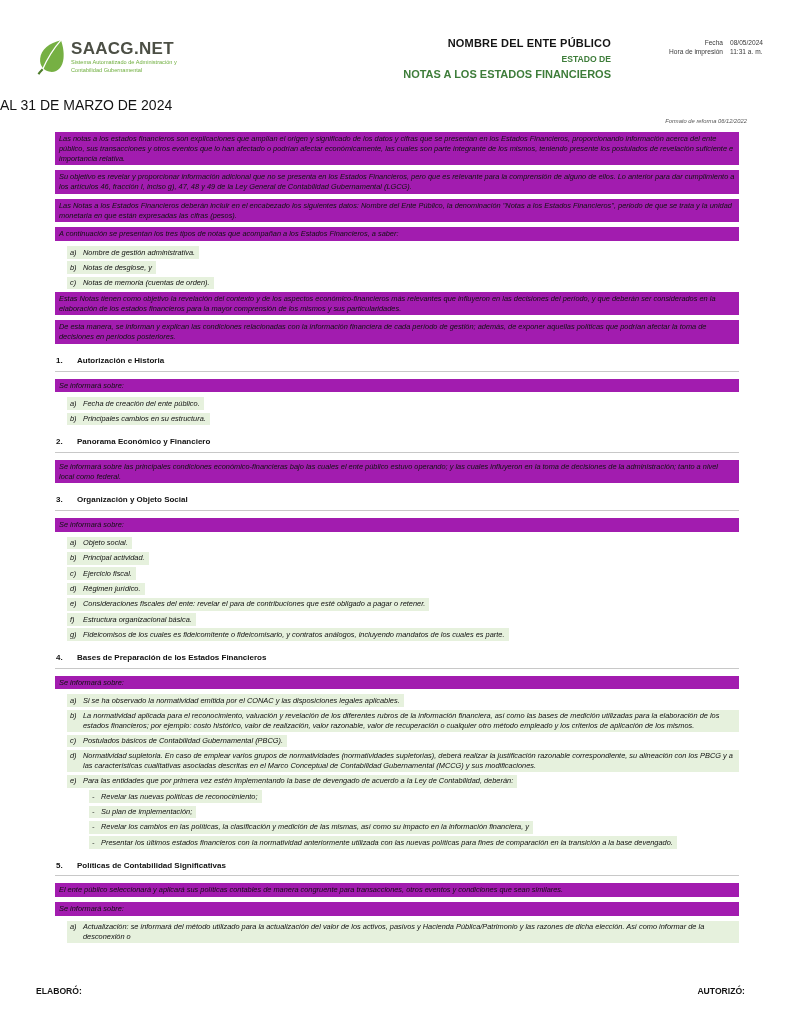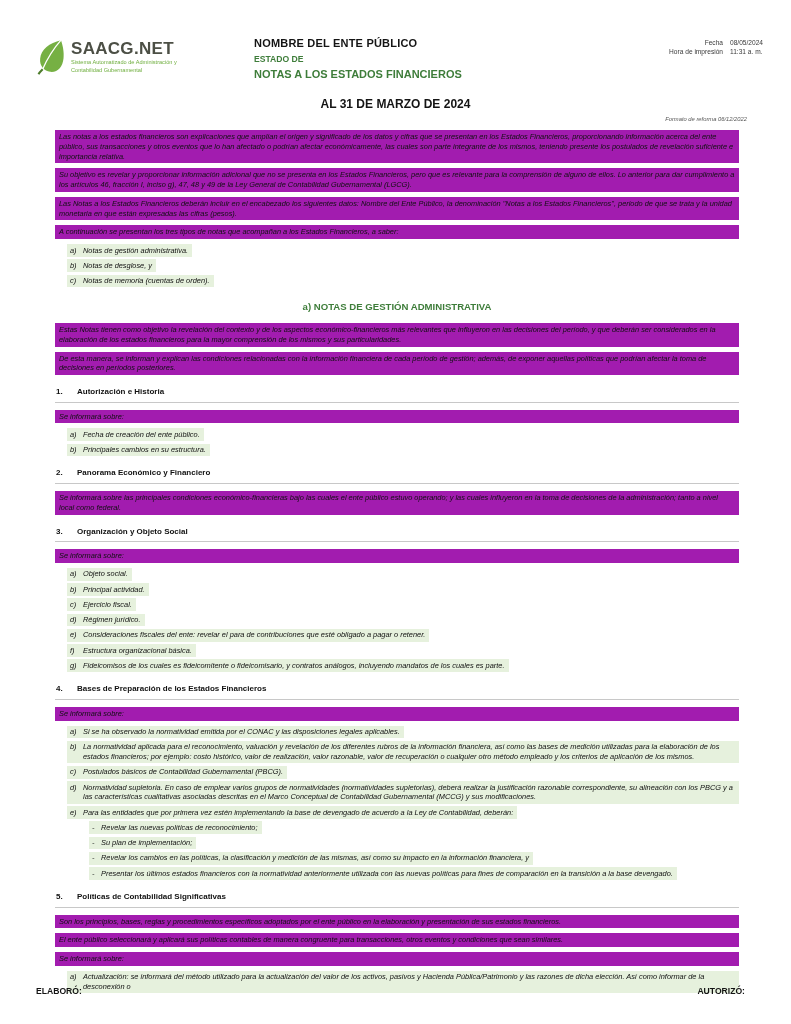--- a/index.html
+++ b/index.html
@@ -6,28 +6,28 @@
   html,body{background:#fff}
   body{font-family:"Liberation Sans",sans-serif;color:#141414}
   .page{width:791px;height:1024px;position:relative;background:#fff;overflow:hidden;margin:12px auto}
 
   .doc-header{display:flex;align-items:flex-start;padding:25px 28px 0 36px}
   .logo{display:flex;gap:5px;width:218px;flex:none}
   .logo-text{padding-top:3px}
   .logo-title{font-size:17px;font-weight:700;color:#4c4f45;letter-spacing:.3px;line-height:1}
   .logo-sub{font-size:5.6px;color:#6fae3e;margin-top:2px;line-height:1.25}
   .logo-sub + .logo-sub{margin-top:1px}
-  .title-block{flex:1;text-align:left}
+  .title-block{flex:1;text-align:right}
   .entity-name{font-size:11px;font-weight:700;letter-spacing:.2px}
   .doc-type{font-size:8.6px;font-weight:700;color:#3e7d3a;margin-top:5px}
   .doc-title{font-size:11px;font-weight:700;color:#3e7d3a;margin-top:4px}
   .meta-block{width:152px;flex:none;display:grid;grid-template-columns:max-content max-content;gap:2px 7px;justify-content:end;font-size:6.6px;color:#3a3a3a;padding-top:2px}
   .meta-label{text-align:right}
 
-  .period{text-align:center;font-size:12px;font-weight:700;margin-top:17px}
+  .period{text-align:left;font-size:14px;font-weight:400;margin-top:17px}
   .format-note{text-align:right;font-size:5.8px;font-style:italic;color:#555;padding-right:44px;margin-top:5px}
 
   .content{padding:8px 52px 0 55px;font-size:7.4px;font-style:italic;line-height:1.32;color:#101010}
   .hl{background:#a21caf;padding:2px 4px;margin-bottom:5px}
   .item{display:flex;background:#e6f1dd;width:fit-content;max-width:100%;margin:0 0 2.5px 12px;padding:1.5px 4px 1.5px 3px}
   .item .marker{flex:none;width:13px}
   .item.sub{margin-left:34px}
   .item.sub .marker{width:9px}
 
   .green-title{font-size:9.6px;font-weight:700;font-style:normal;color:#3e7d3a;text-align:center;margin:14px 0 9px}
@@ -75,32 +75,31 @@
 
   <main class="content">
 
     <p class="hl">Las notas a los estados financieros son explicaciones que amplían el origen y significado de los datos y cifras que se presentan en los Estados Financieros, proporcionando información acerca del ente público, sus transacciones y otros eventos que lo han afectado o podrían afectar económicamente, las cuales son parte integrante de los mismos, teniendo presente los postulados de revelación suficiente e importancia relativa.</p>
     <p class="hl">Su objetivo es revelar y proporcionar información adicional que no se presenta en los Estados Financieros, pero que es relevante para la comprensión de alguno de ellos. Lo anterior para dar cumplimiento a los artículos 46, fracción I, inciso g), 47, 48 y 49 de la Ley General de Contabilidad Gubernamental (LGCG).</p>
     <p class="hl">Las Notas a los Estados Financieros deberán incluir en el encabezado los siguientes datos: Nombre del Ente Público, la denominación "Notas a los Estados Financieros", periodo de que se trata y la unidad monetaria en que están expresadas las cifras (pesos).</p>
     <p class="hl">A continuación se presentan los tres tipos de notas que acompañan a los Estados Financieros, a saber:</p>
 
     <div class="item">
       <span class="marker">a)</span>
-      <span class="itext">Notas de gestión administrativa.</span>
+      <span class="itext">Nombre de gestión administrativa.</span>
     </div>
     <div class="item">
       <span class="marker">b)</span>
       <span class="itext">Notas de desglose, y</span>
     </div>
     <div class="item">
       <span class="marker">c)</span>
       <span class="itext">Notas de memoria (cuentas de orden).</span>
     </div>
 
-    <h2 class="green-title">a) NOTAS DE GESTIÓN ADMINISTRATIVA</h2>
     <p class="hl">Estas Notas tienen como objetivo la revelación del contexto y de los aspectos económico-financieros más relevantes que influyeron en las decisiones del período, y que deberán ser considerados en la elaboración de los estados financieros para la mayor comprensión de los mismos y sus particularidades.</p>
     <p class="hl">De esta manera, se informan y explican las condiciones relacionadas con la información financiera de cada período de gestión; además, de exponer aquellas políticas que podrían afectar la toma de decisiones en períodos posteriores.</p>
 
     <h3 class="sec">
       <span class="sec-num">1.</span>
       <span class="sec-title">Autorización e Historia</span>
     </h3>
     <p class="hl">Se informará sobre:</p>
     <div class="item">
       <span class="marker">a)</span>
@@ -190,21 +189,20 @@
     </div>
     <div class="item sub">
       <span class="marker">-</span>
       <span class="itext">Presentar los últimos estados financieros con la normatividad anteriormente utilizada con las nuevas políticas para fines de comparación en la transición  a la base devengado.</span>
     </div>
 
     <h3 class="sec">
       <span class="sec-num">5.</span>
       <span class="sec-title">Políticas de Contabilidad Significativas</span>
     </h3>
-    <p class="hl">Son los principios, bases, reglas y procedimientos específicos adoptados por el ente público en la elaboración y presentación de sus estados financieros.</p>
     <p class="hl">El ente público seleccionará y aplicará sus políticas contables de manera congruente para transacciones, otros eventos y condiciones que sean similares.</p>
     <p class="hl">Se informará sobre:</p>
     <div class="item">
       <span class="marker">a)</span>
       <span class="itext">Actualización: se informará del método utilizado para la actualización del valor de los activos, pasivos y Hacienda Pública/Patrimonio y las razones de dicha elección. Así como informar de la desconexión o</span>
     </div>
 
   </main>
 
   <footer class="doc-footer">

